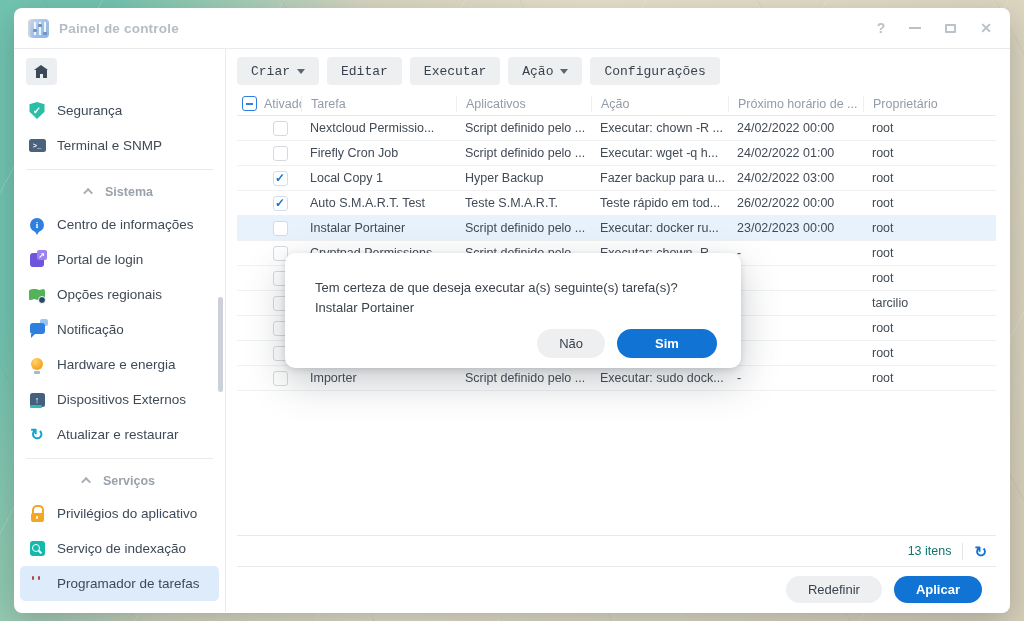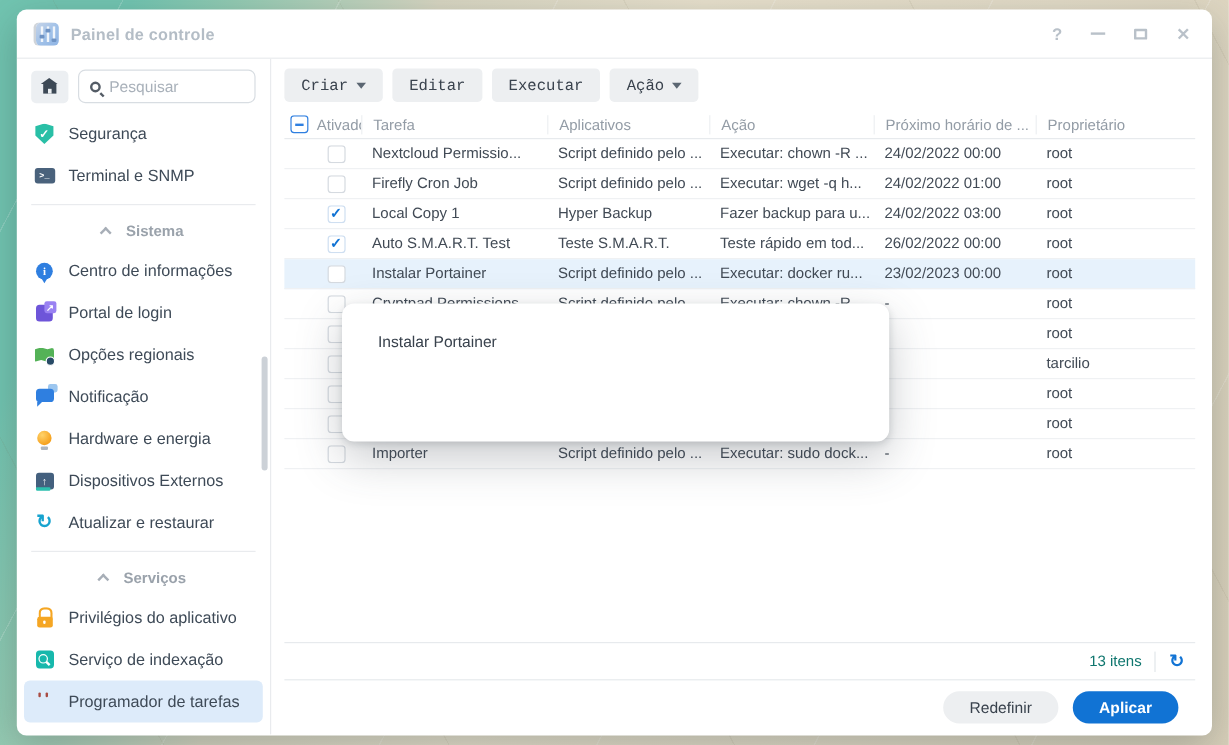--- a/index.html
+++ b/index.html
@@ -140,24 +140,20 @@
     </div>
   </div>
 
   <div class="win-body">
 
     <div class="sidebar">
       <div class="sb-top">
         <div class="home-btn">
           <span class="house"></span>
         </div>
-        <div class="search-box">
-          <span class="mag"></span>
-          <span class="search-ph">Pesquisar</span>
-        </div>
       </div>
 
       <div class="sb-item">
         <span class="ic">
             <span class="ic-shield">✓</span>
           </span>
         <span>Segurança</span>
       </div>
       <div class="sb-item">
         <span class="ic">
@@ -251,20 +247,23 @@
         <button class="tbtn">
           <span>Editar</span>
         </button>
         <button class="tbtn">
           <span>Executar</span>
         </button>
         <button class="tbtn">
           <span>Ação</span>
             <span class="caret"></span>
         </button>
+        <button class="tbtn">
+          <span>Configurações</span>
+        </button>
       </div>
 
       <div class="thead">
         <div class="th th-first">
           <span class="cb ind"></span>
           <span>Ativado</span>
         </div>
         <div class="th">Tarefa</div>
         <div class="th">Aplicativos</div>
         <div class="th">Ação</div>
@@ -394,14 +393,19 @@
       <div class="footer">
         <button class="pill pill-ghost">Redefinir</button>
         <button class="pill pill-primary">Aplicar</button>
       </div>
 
     </div>
   </div>
 </div>
 
 <div class="dialog">
+  <div class="dlg-msg">Tem certeza de que deseja executar a(s) seguinte(s) tarefa(s)?</div>
   <div class="dlg-task">Instalar Portainer</div>
+  <div class="dlg-actions">
+    <button class="pill pill-ghost dlg-no">Não</button>
+    <button class="pill pill-primary dlg-yes">Sim</button>
+  </div>
 </div>
 
 </body></html>

